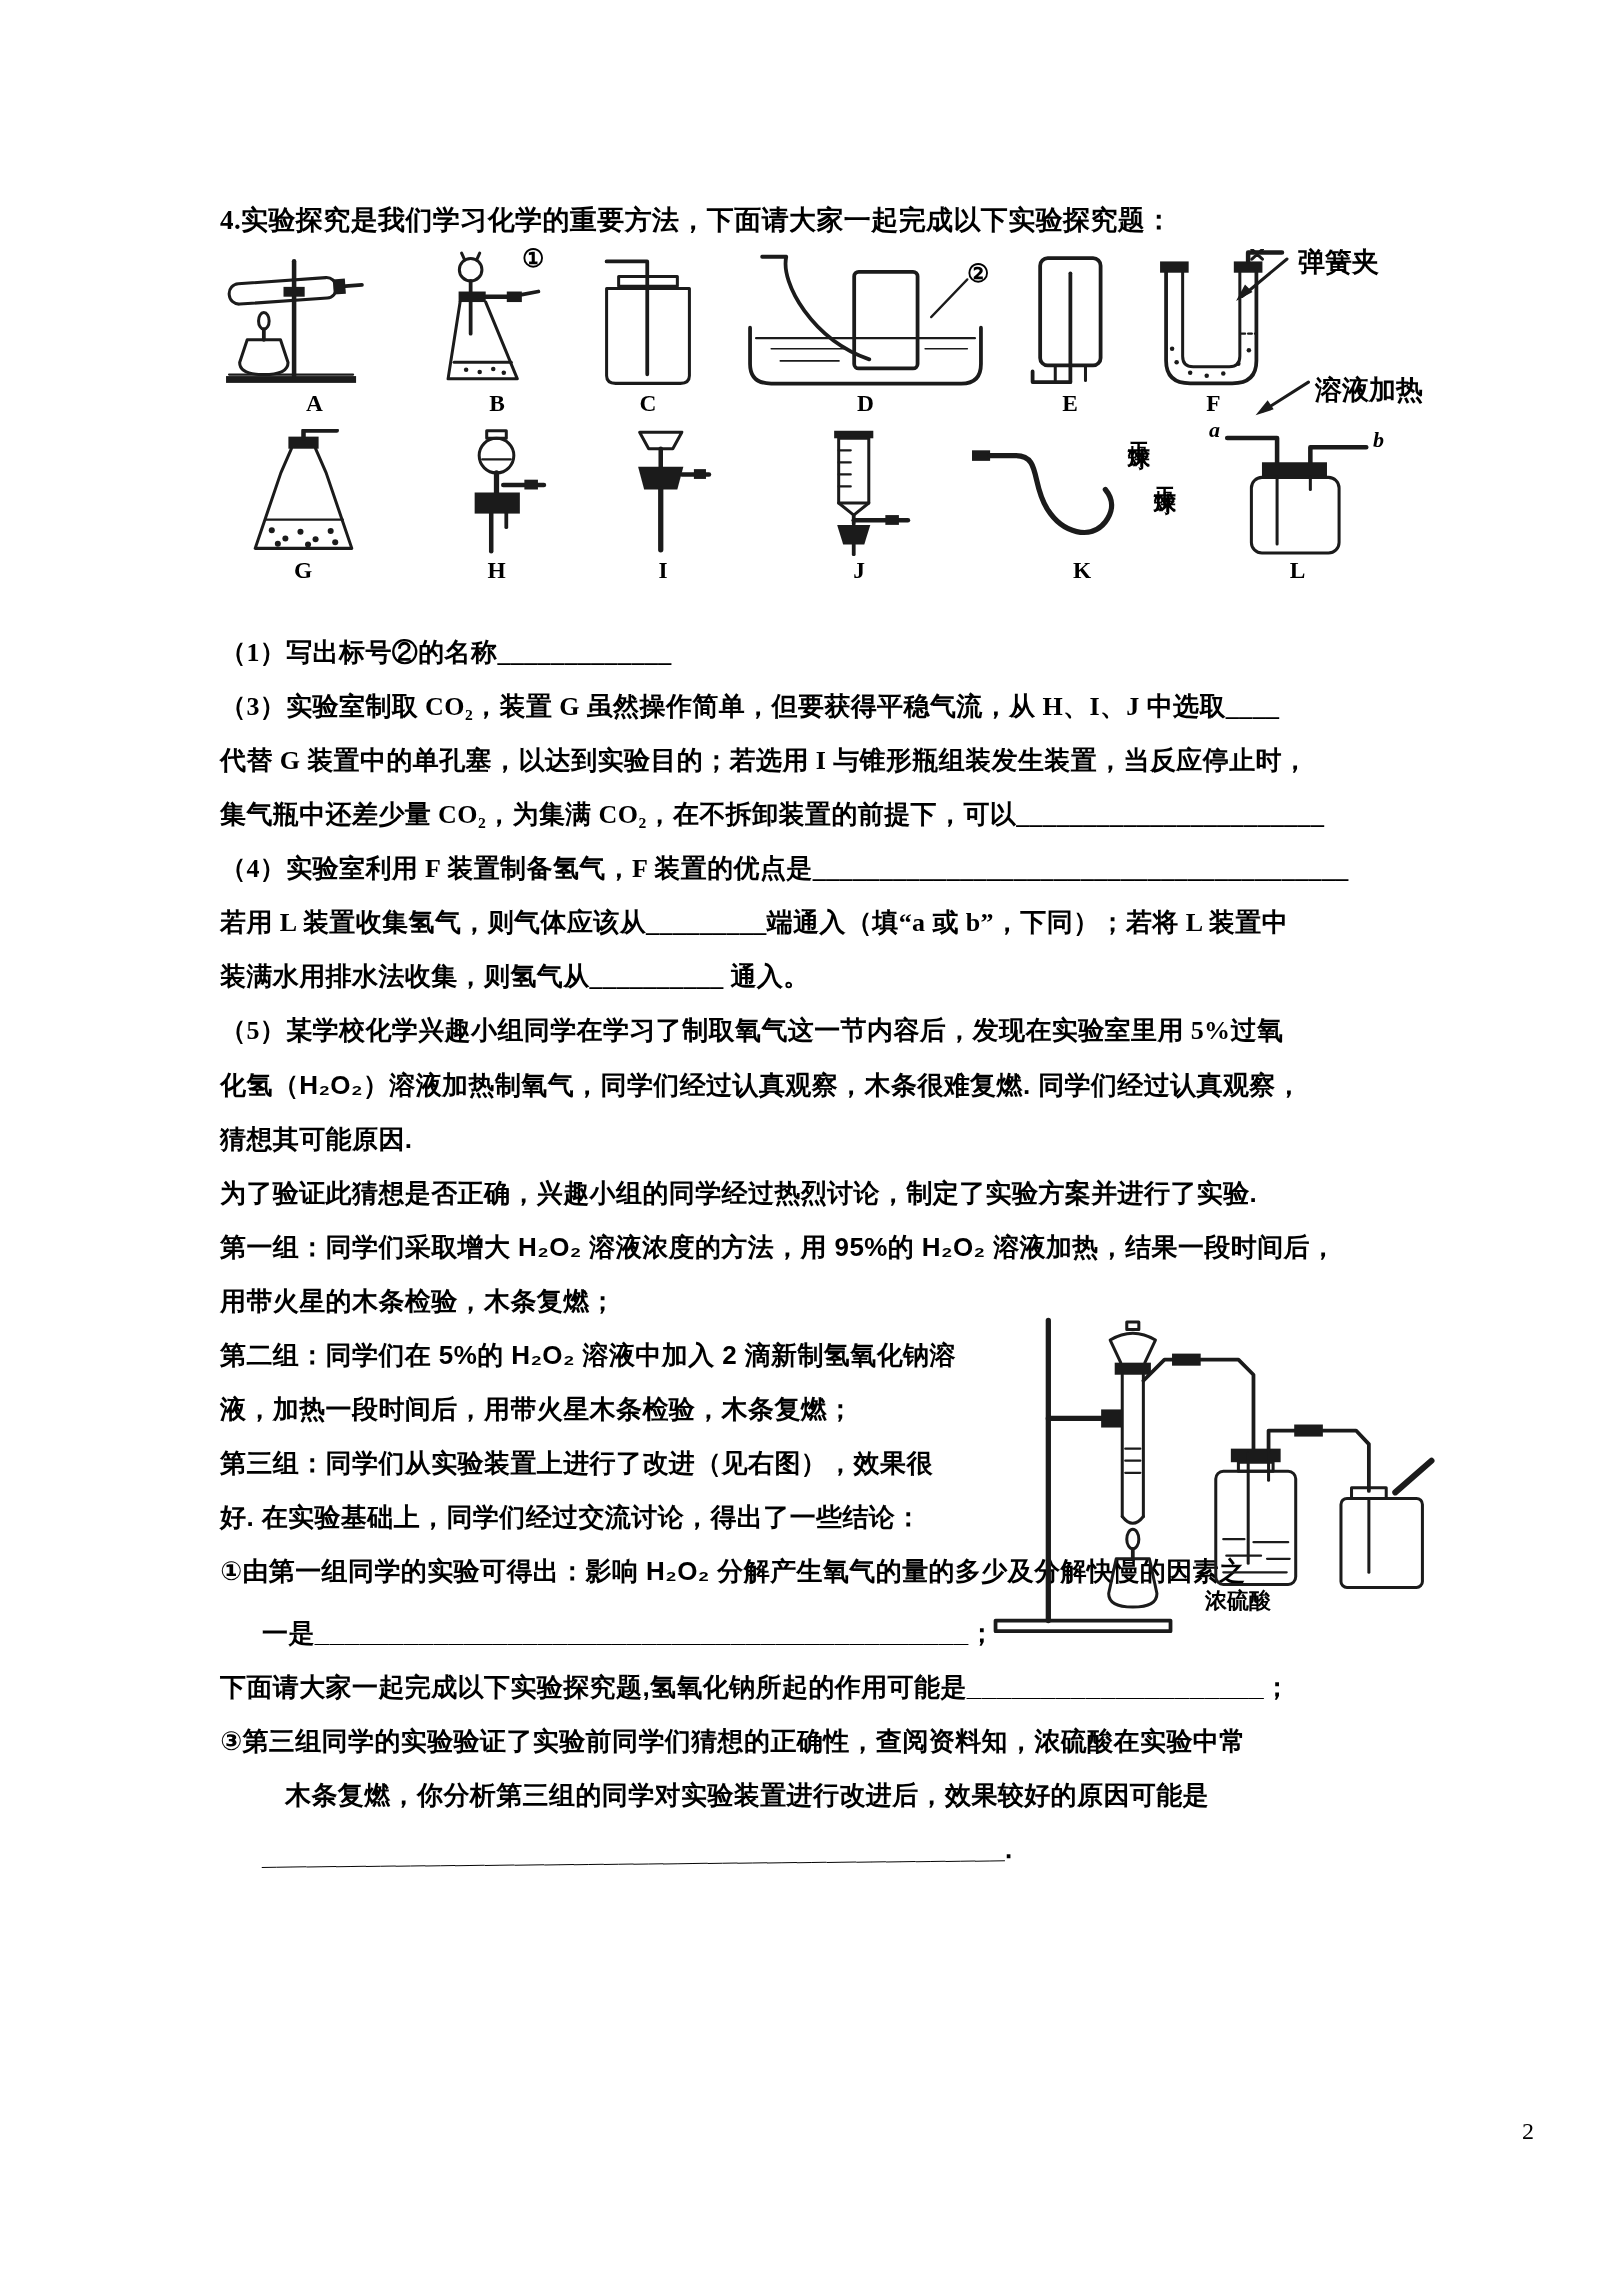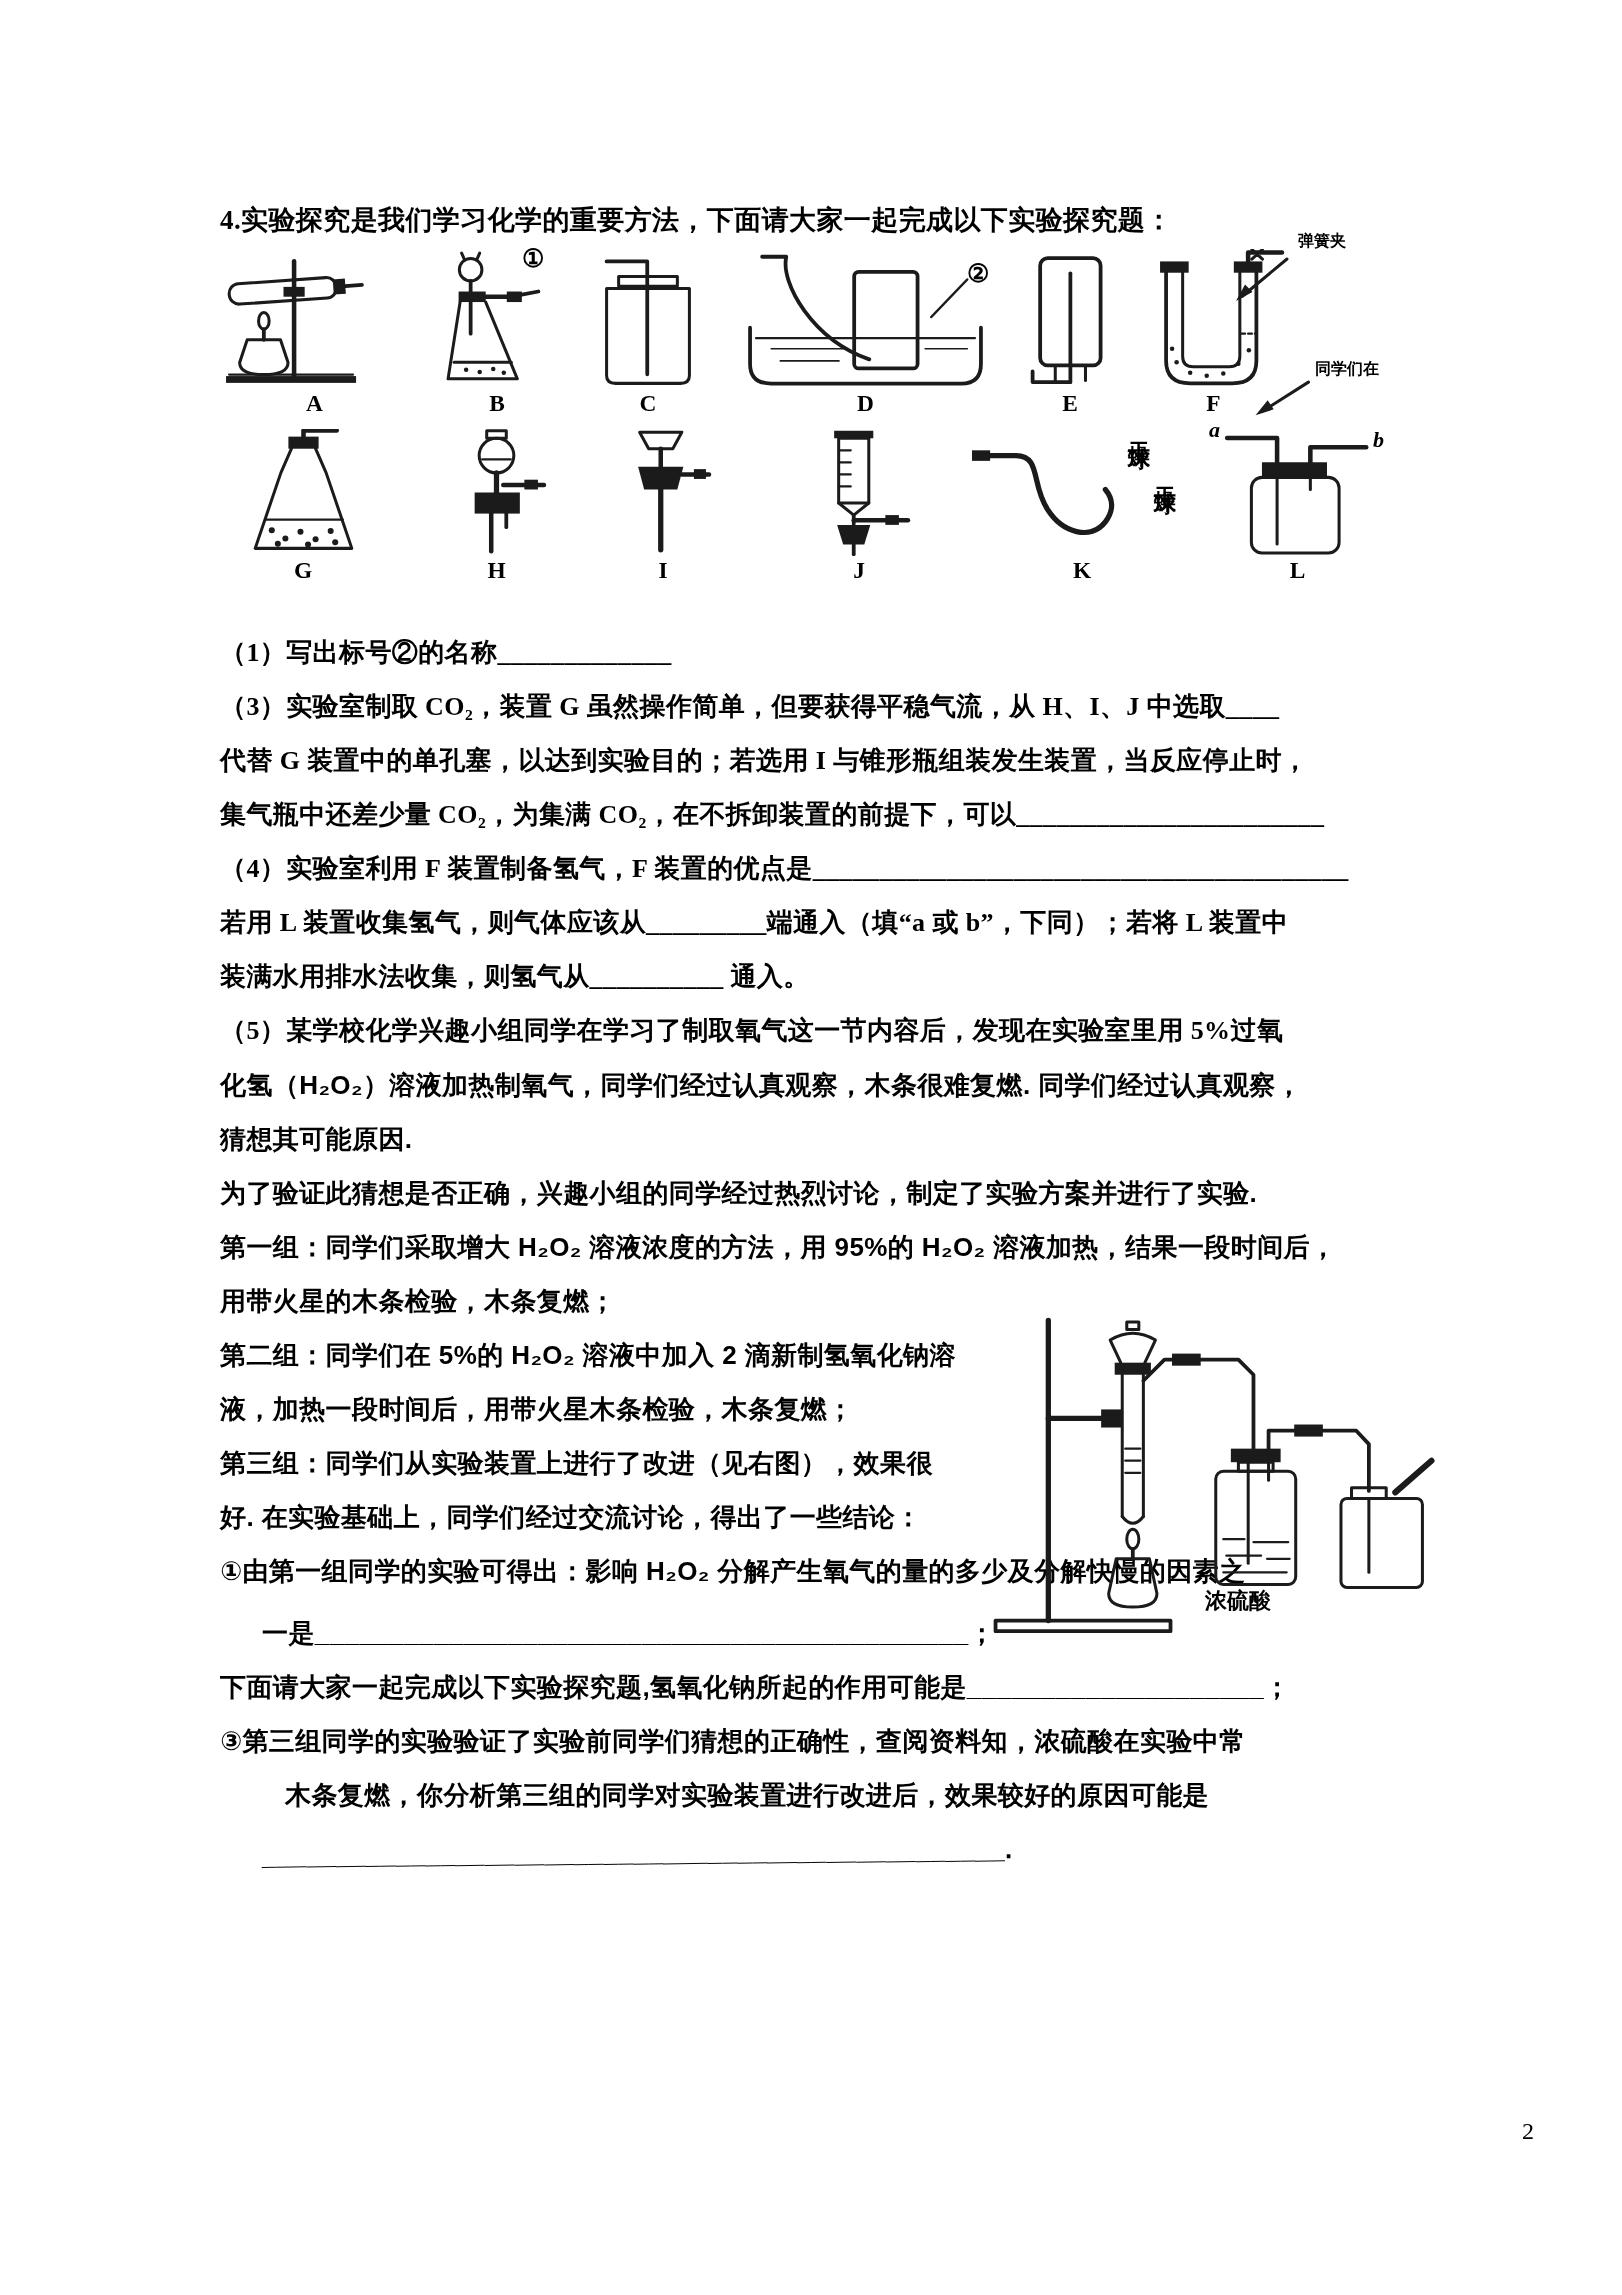--- a/index.html
+++ b/index.html
@@ -6,22 +6,22 @@
   .sheet{position:relative;width:1623px;height:2295px;background:#ffffff;overflow:hidden;
          font-family:"Liberation Serif","DejaVu Serif",serif;color:#000000;}
   .content{position:absolute;left:220px;top:202px;width:1220px;}
   .title{font-size:27px;font-weight:bold;white-space:pre;letter-spacing:0.4px;}
   .figure{position:relative;height:373px;margin-top:10.6px;}
   .cell{position:absolute;text-align:center;}
   .cell svg{display:block;margin:0 auto;}
   .letter{display:block;font-size:23.4px;font-weight:bold;margin-top:1.5px;}
   .letter.kpos{text-align:left;padding-left:104px;}
   .circ{position:absolute;font-size:25px;font-weight:bold;}
-  .ann{position:absolute;font-size:16px;font-weight:bold;white-space:nowrap;
-       font-family:Liberation Mono, monospace;}
+  .ann{position:absolute;font-size:27px;font-weight:bold;white-space:nowrap;
+       font-family:Liberation Mono, monospace;margin-top:13px;}
   .arrow{position:absolute;}
   .vlabel{position:absolute;writing-mode:vertical-rl;text-orientation:upright;
           font-size:22px;font-weight:bold;letter-spacing:3px;
           font-family:"Liberation Sans","DejaVu Sans",sans-serif;}
   .port{position:absolute;font-size:22px;font-weight:bold;font-style:italic;}
   .lines{position:relative;margin-top:4.5px;}
   .ln{font-size:26px;line-height:54px;height:54px;white-space:pre;font-weight:bold;letter-spacing:0.4px;}
   .sans{font-family:"Liberation Sans","DejaVu Sans",sans-serif;}
   .ind1{padding-left:42px;}
   .ind2{padding-left:65px;}
@@ -134,21 +134,21 @@
           <circle class="f" cx="40" cy="132" r="3"></circle>
         </svg>
         <span class="letter">F</span>
       </div>
 
       <span class="ann" style="left:1078px;top:-18px;">弹簧夹</span>
       <svg class="arrow" style="left:1010px;top:4.5px;" width="63" height="54" viewBox="0 0 84 72">
         <line class="s" x1="76" y1="8" x2="16" y2="58" stroke-width="4"></line>
         <path class="f" d="M8,64 L30,52 L20,42 Z"></path>
       </svg>
-      <span class="ann" style="left:1095px;top:110px;">同学们在</span>
+      <span class="ann" style="left:1095px;top:110px;">溶液加热</span>
       <svg class="arrow" style="left:1028px;top:127px;" width="65" height="47" viewBox="0 0 86 62">
         <line class="s" x1="80" y1="8" x2="20" y2="46" stroke-width="4"></line>
         <path class="f" d="M10,52 L34,44 L26,32 Z"></path>
       </svg>
 
       <div class="cell" style="left:7.5px;top:180px;width:151px;">
         <svg width="151" height="127" viewBox="0 0 200 168">
           <rect class="f" x="80" y="10" width="40" height="16"></rect>
           <polyline class="s" points="100,12 100,2 144,2" stroke-width="6"></polyline>
           <path class="s" d="M84,26 L70,58 L36,158 H164 L130,58 L116,26" stroke-width="4"></path>

